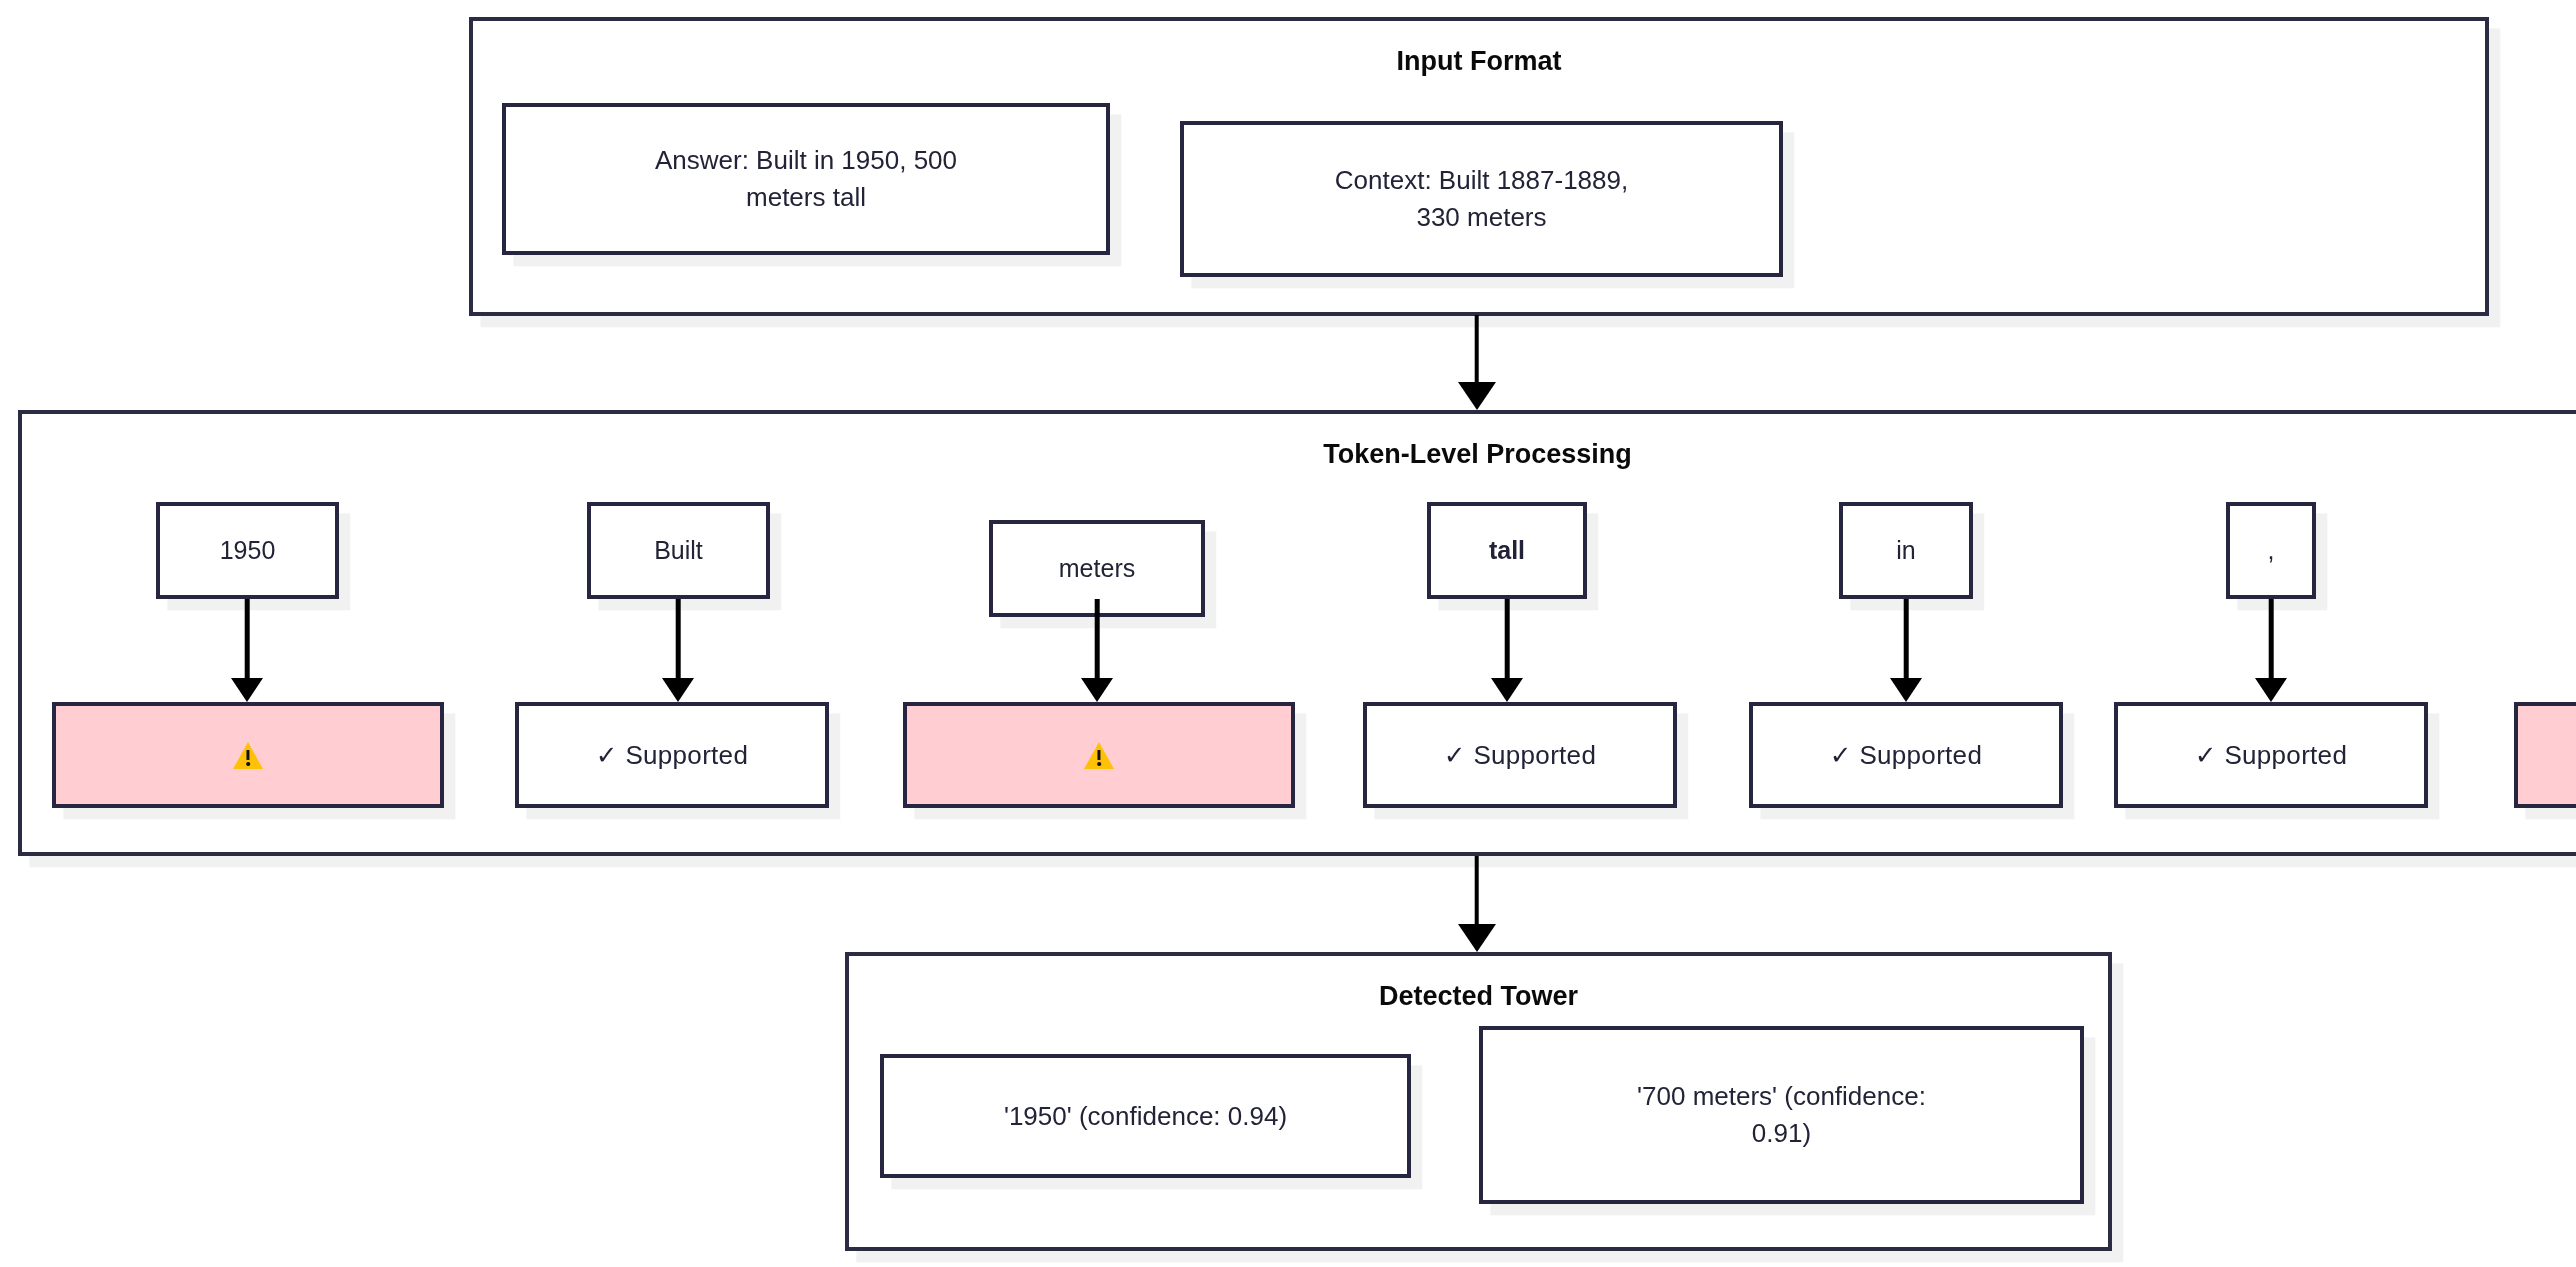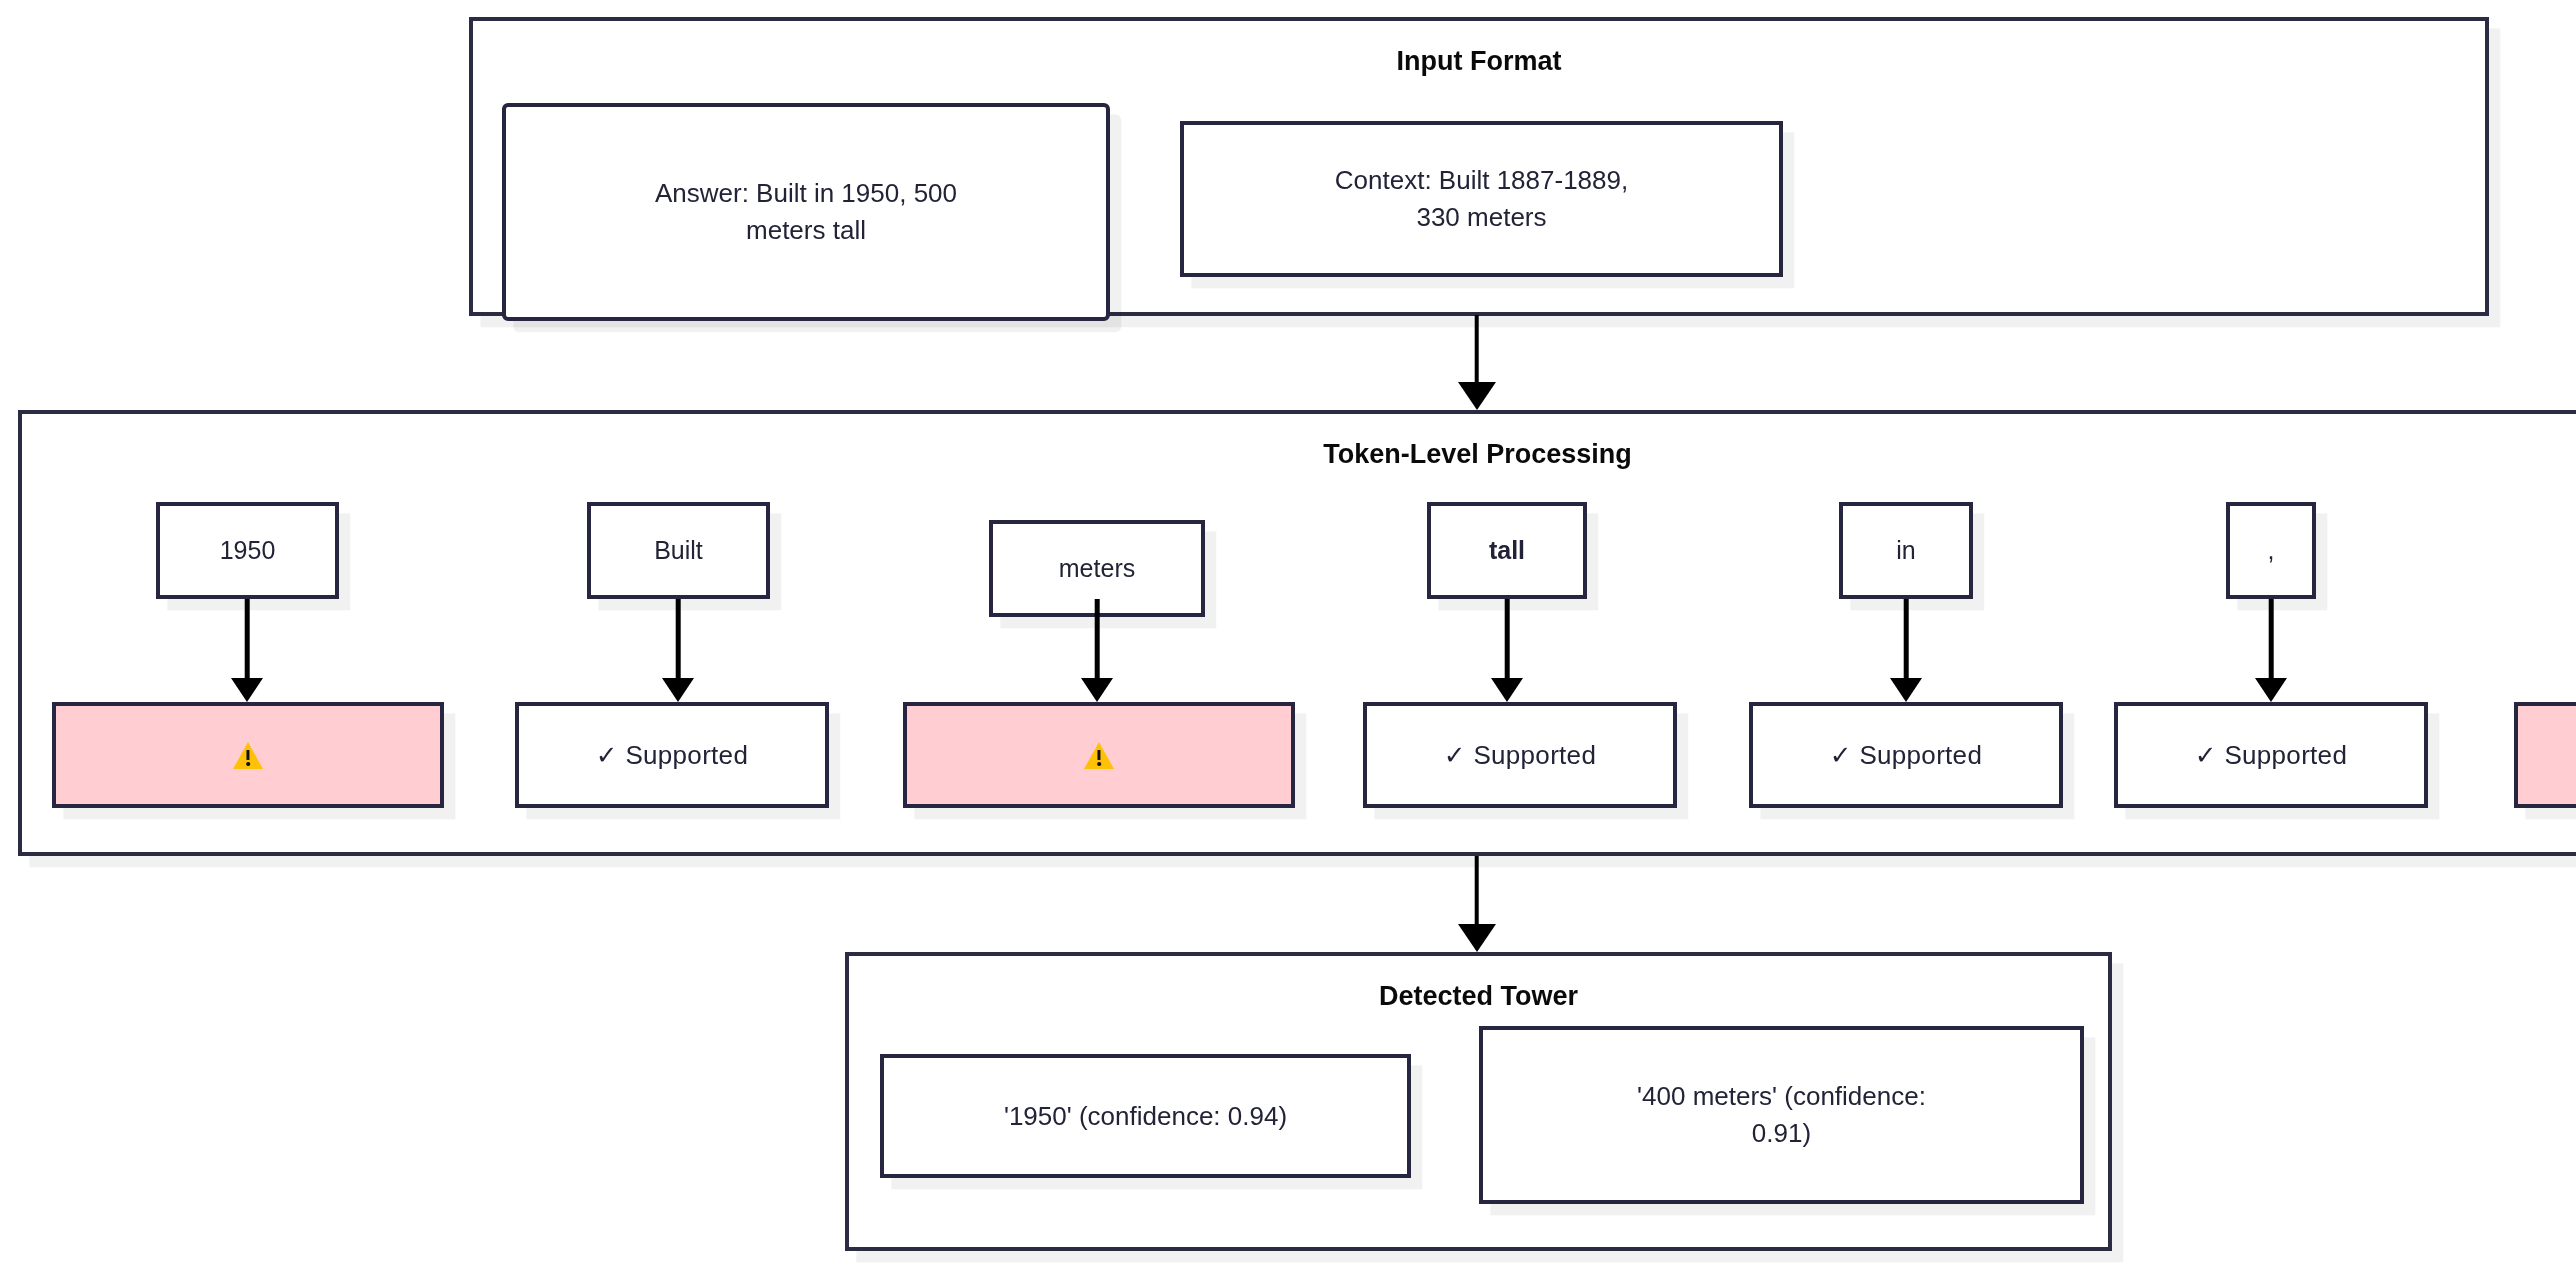--- a/index.html
+++ b/index.html
@@ -139,21 +139,21 @@
 </style>
 </head>
 <body>
 
 <div id="canvas">
 
   <div class="cluster" style="left:469px; top:16.5px; width:2020px; height:299px;">
     <div class="cluster-title" style="top:25px;">Input Format</div>
   </div>
 
-  <div class="box" style="left:502px; top:103px; width:608px; height:218px;border-radius:6px;">
+  <div class="box" style="left:502px; top:103px; width:608px; height:152px;">
     <span class="box-text">Answer: Built in 1950, 500
 meters tall</span>
   </div>
 
   <div class="box" style="left:1180px; top:103px; width:603px; height:156px;margin-top:18px;">
     <span class="box-text">Context: Built 1887-1889,
 330 meters</span>
   </div>
 
 
@@ -251,18 +251,18 @@
 
   <div class="cluster" style="left:845px; top:952px; width:1267px; height:299px;">
     <div class="cluster-title" style="top:25px;">Detected Tower</div>
   </div>
 
   <div class="box" style="left:880px; top:1054px; width:531px; height:124px;">
     <span class="box-text">'1950' (confidence: 0.94)</span>
   </div>
 
   <div class="box" style="left:1479px; top:1026px; width:605px; height:178px;">
-    <span class="box-text">'400 meters' (confidence:
+    <span class="box-text">'700 meters' (confidence:
 0.91)</span>
   </div>
 
 </div>
 
 
 </body></html>

